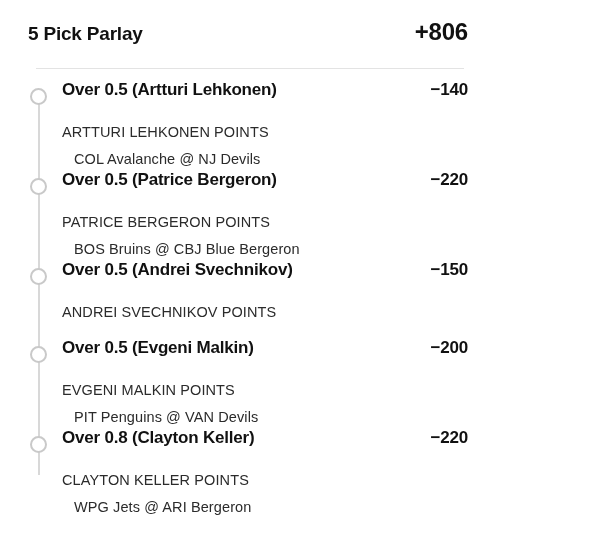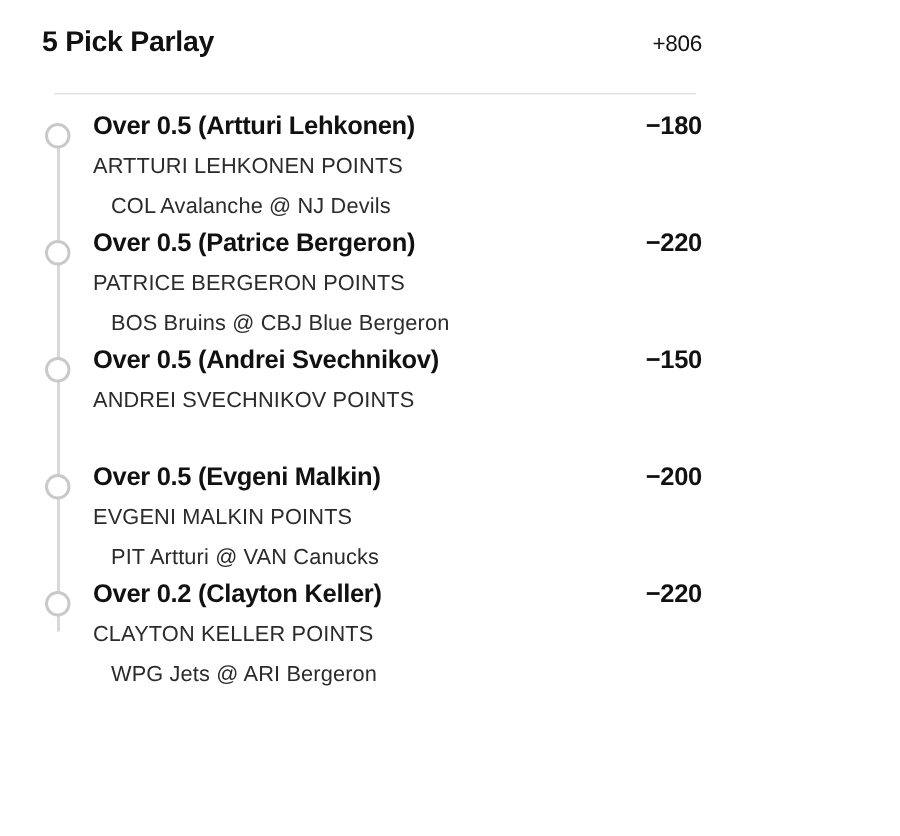--- a/index.html
+++ b/index.html
@@ -28,22 +28,22 @@
     justify-content: space-between;
     padding-top: 18px;
   }
   .parlay-title {
     font-size: 19px;
     font-weight: bold;
     letter-spacing: -0.2px;
     color: #111111;
   }
   .parlay-odds {
-    font-size: 15px;
-    font-weight: normal;
+    font-size: 24px;
+    font-weight: bold;
     letter-spacing: -0.2px;
     color: #111111;
   }
   .divider {
     margin-top: 22px;
     margin-left: 8px;
     margin-right: 4px;
     border-top: 1px solid #e3e3e3;
     height: 0;
   }
@@ -96,21 +96,21 @@
     letter-spacing: -0.2px;
     color: #111111;
     line-height: 22px;
     white-space: nowrap;
     padding-left: 12px;
   }
   .leg-market {
     font-size: 14.5px;
     color: #2b2b2b;
     line-height: 20px;
-    margin-top: 6px;
+    margin-top: 21px;
     letter-spacing: 0.1px;
   }
   .leg-game {
     font-size: 14.5px;
     color: #2b2b2b;
     line-height: 20px;
     margin-top: 7px;
     letter-spacing: 0.1px;
     margin-left: 12px;
   }
@@ -127,21 +127,21 @@
 
   <div class="divider"></div>
 
   <div class="legs">
     <div class="rail"></div>
 
     <div class="leg">
       <span class="bullet"></span>
       <div class="leg-top">
         <div class="leg-title">Over 0.5 (Artturi Lehkonen)</div>
-        <div class="leg-price">−180</div>
+        <div class="leg-price">−140</div>
       </div>
       <div class="leg-market">ARTTURI LEHKONEN POINTS</div>
       <div class="leg-game">COL Avalanche @ NJ Devils</div>
     </div>
 
     <div class="leg">
       <span class="bullet"></span>
       <div class="leg-top">
         <div class="leg-title">Over 0.5 (Patrice Bergeron)</div>
         <div class="leg-price">−220</div>
@@ -159,27 +159,27 @@
       <div class="leg-market">ANDREI SVECHNIKOV POINTS</div>
     </div>
 
     <div class="leg">
       <span class="bullet"></span>
       <div class="leg-top">
         <div class="leg-title">Over 0.5 (Evgeni Malkin)</div>
         <div class="leg-price">−200</div>
       </div>
       <div class="leg-market">EVGENI MALKIN POINTS</div>
-      <div class="leg-game">PIT Artturi @ VAN Canucks</div>
+      <div class="leg-game">PIT Penguins @ VAN Devils</div>
     </div>
 
     <div class="leg">
       <span class="bullet"></span>
       <div class="leg-top">
-        <div class="leg-title">Over 0.2 (Clayton Keller)</div>
+        <div class="leg-title">Over 0.8 (Clayton Keller)</div>
         <div class="leg-price">−220</div>
       </div>
       <div class="leg-market">CLAYTON KELLER POINTS</div>
       <div class="leg-game">WPG Jets @ ARI Bergeron</div>
     </div>
 
   </div>
 </div>
 
 </body></html>

